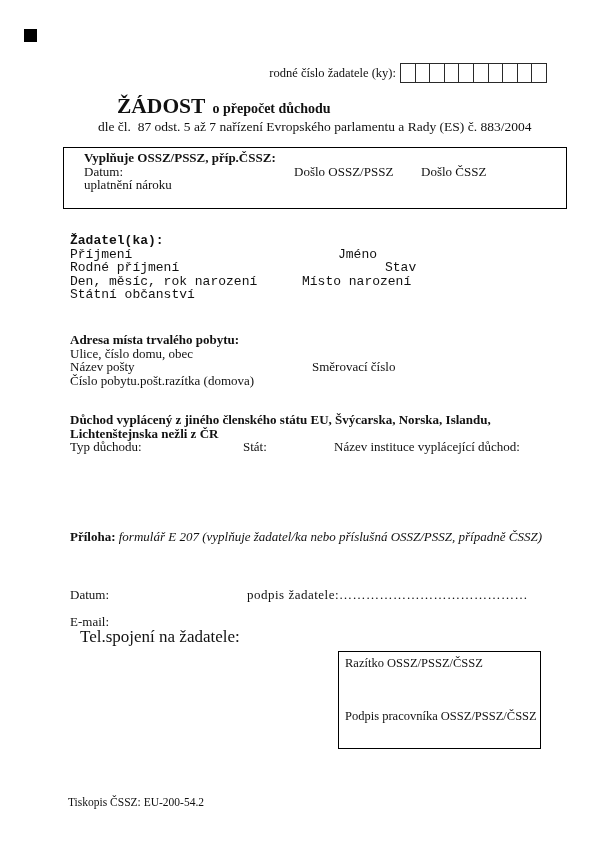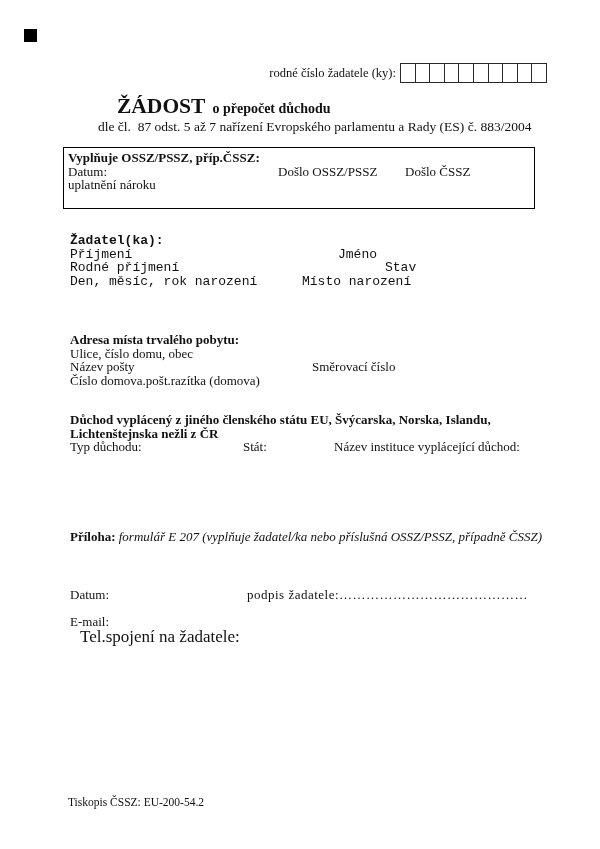--- a/index.html
+++ b/index.html
@@ -21,21 +21,21 @@
   .rc-label { top:66px; right:204px; font-size:12.5px; font-weight:normal; white-space:nowrap;margin-left:48px; }
   .rc-cells { left:400px; top:63px; display:flex; }
   .rc-cells .cell { width:13.6px; height:18px; border:1px solid #2a2a2a; margin-left:-1px; background:#fff; }
   .rc-cells .cell:first-child { margin-left:0; }
 
   .title-row { left:70px; top:94px; display:flex; align-items:baseline; gap:7px; white-space:nowrap;margin-left:47px; }
   .title-main { font-size:21.5px; font-weight:bold; }
   .title-suffix { font-size:14px; font-weight:bold; }
   .subtitle { left:70px; top:119px; font-size:13.5px; white-space:pre;margin-left:28px; }
 
-  .office-box { left:63px; top:147px; width:462px; height:54px; border:1px solid #000; padding:3px 4px; font-size:13px; line-height:13.5px; }
+  .office-box { left:63px; top:147px; width:462px; height:54px; border:1px solid #000; padding:3px 20px; font-size:13px; line-height:13.5px; }
   .office-box .row { position:relative; white-space:nowrap; }
   .pos-doslo-ossz { position:absolute; left:210px; top:0; }
   .pos-doslo-cssz { position:absolute; left:337px; top:0; }
 
   .block { font-size:13px; line-height:13.6px; }
   .block .row { position:relative; white-space:nowrap; }
 
   .applicant { left:70px; top:234px; width:470px;font-family:Liberation Mono, monospace; }
   .pos-jmeno { position:absolute; left:268px; top:0; }
   .pos-stav  { position:absolute; left:315px; top:0; }
@@ -104,30 +104,31 @@
       <span class="pos-jmeno">Jméno</span>
     </div>
     <div class="row">
       <span>Rodné příjmení</span>
       <span class="pos-stav">Stav</span>
     </div>
     <div class="row">
       <span>Den, měsíc, rok narození</span>
       <span class="pos-misto">Místo narození</span>
     </div>
+    <div class="row">Státní občanství</div>
   </div>
 
   <div class="abs block address">
     <div class="row b">Adresa místa trvalého pobytu:</div>
     <div class="row">Ulice, číslo domu, obec</div>
     <div class="row">
       <span>Název pošty</span>
       <span class="pos-smerovaci">Směrovací číslo</span>
     </div>
-    <div class="row">Číslo domova.pošt.razítka (domova)</div>
+    <div class="row">Číslo pobytu.pošt.razítka (domova)</div>
   </div>
 
   <div class="abs block pension">
     <div class="row b">Důchod vyplácený z jiného členského státu EU, Švýcarska, Norska, Islandu,</div>
     <div class="row b">Lichtenštejnska nežli z ČR</div>
     <div class="row">
       <span>Typ důchodu:</span>
       <span class="pos-stat">Stát:</span>
       <span class="pos-instituce">Název instituce vyplácející důchod:</span>
     </div>
@@ -137,16 +138,20 @@
     <span class="b">Příloha:</span><span class="pre"> formulář E 207 (vyplňuje žadatel/ka nebo příslušná OSSZ/PSSZ, případně ČSSZ)</span>
   </div>
 
   <div class="sig-row">
     <span>Datum:</span>
     <span class="pos-podpis">podpis žadatele:……………………………………</span>
   </div>
   <div class="abs email-row">E-mail:</div>
   <div class="abs tel-row">Tel.spojení na žadatele:</div>
 
+  <div class="abs stamp-box">
+    <div>Razítko OSSZ/PSSZ/ČSSZ</div>
+    <div class="officer">Podpis pracovníka OSSZ/PSSZ/ČSSZ</div>
+  </div>
 
   <div class="abs footer">Tiskopis ČSSZ: EU-200-54.2</div>
 
 </div>
 
 </body></html>

